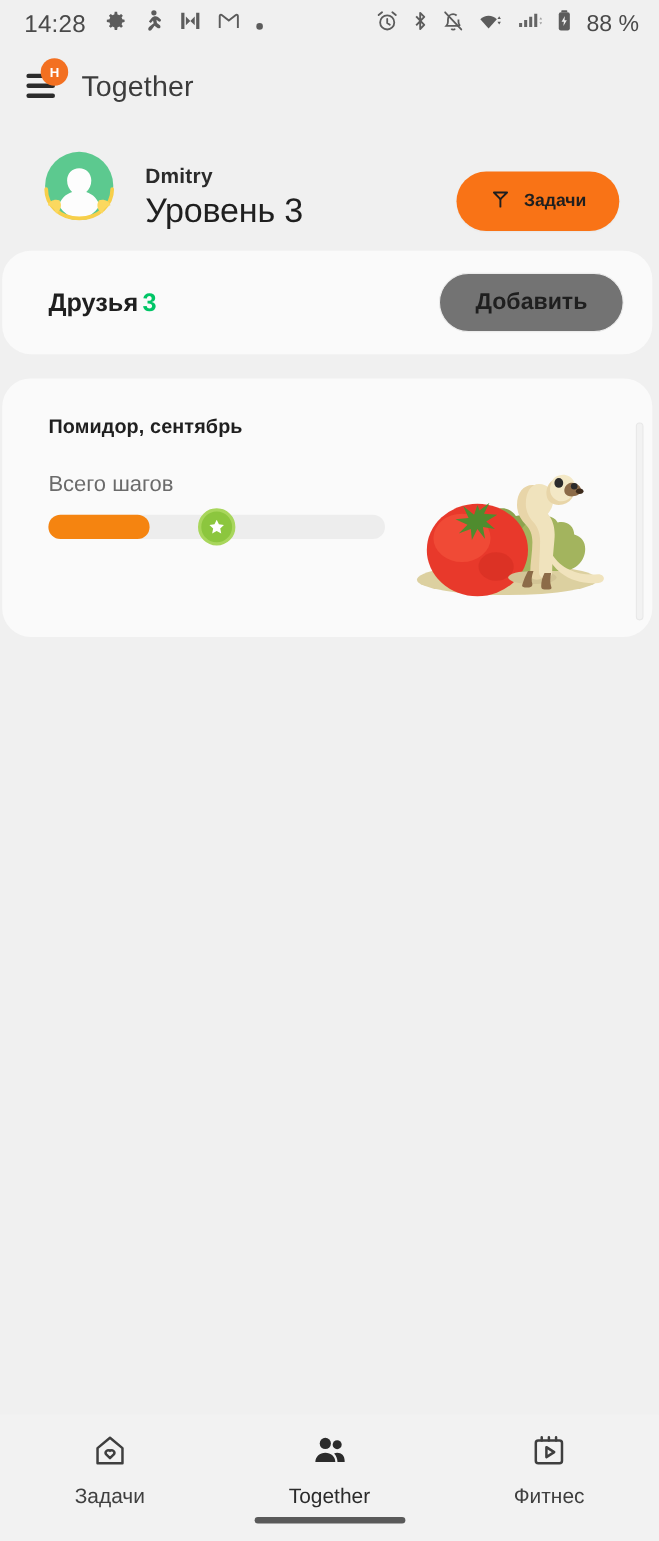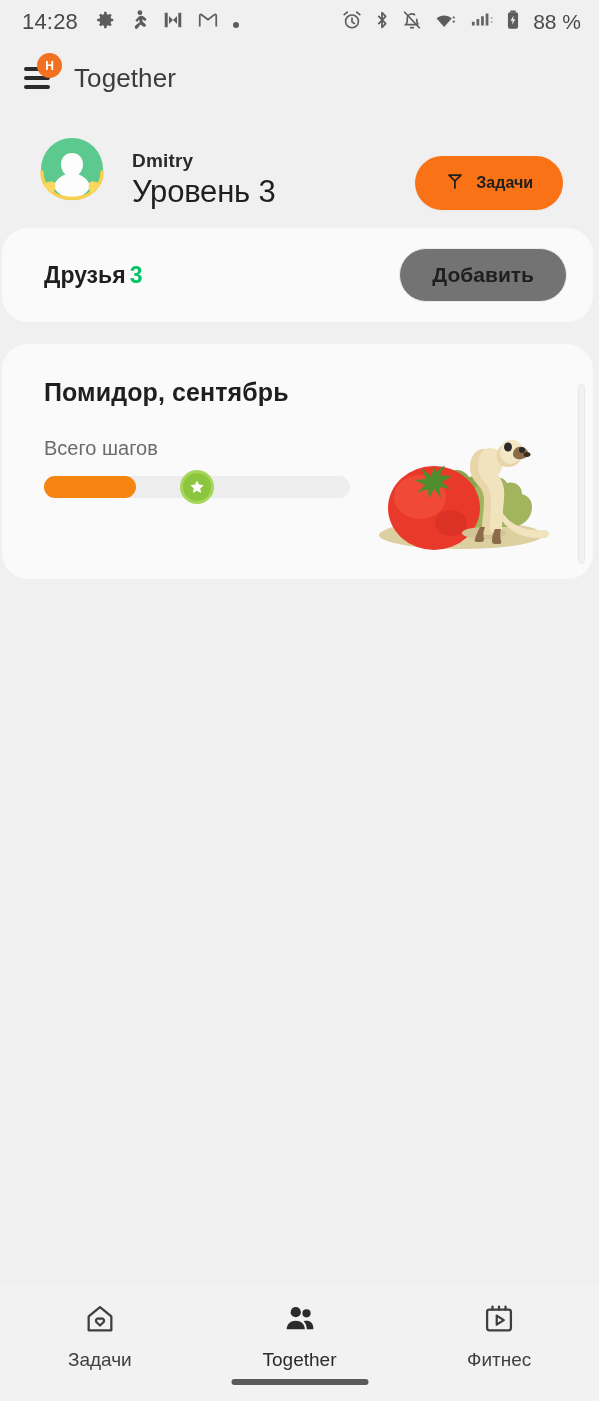--- a/index.html
+++ b/index.html
@@ -175,21 +175,21 @@
     color: #1f1f1f;
     cursor: pointer;
   }
 
   #challenge-card {
     height: 235px;
     padding: 34px 26px 0 42px;
     overflow: hidden;
   }
   #challenge-title {
-    font-size: 25px;
+    font-size: 18px;
     font-weight: bold;
     color: #1f1f1f;
     letter-spacing: 0.1px;
   }
   #challenge-body {
     display: flex;
     align-items: flex-start;
   }
   #challenge-stats {
     width: 310px;

